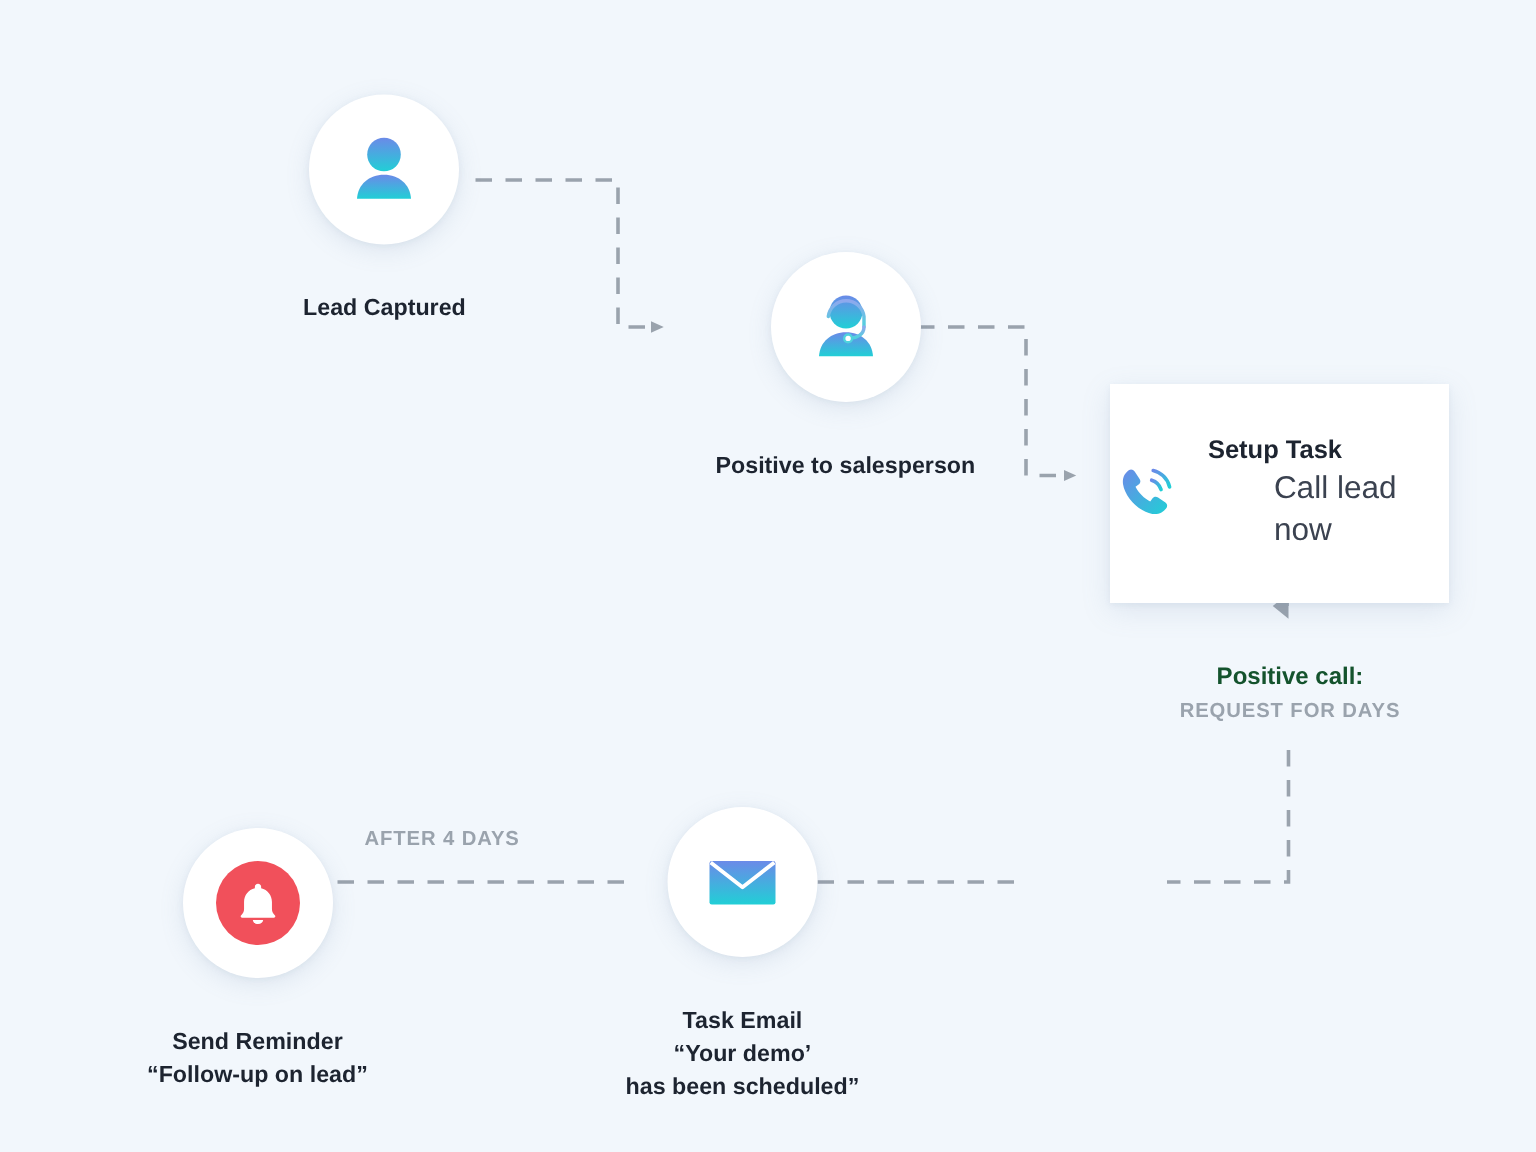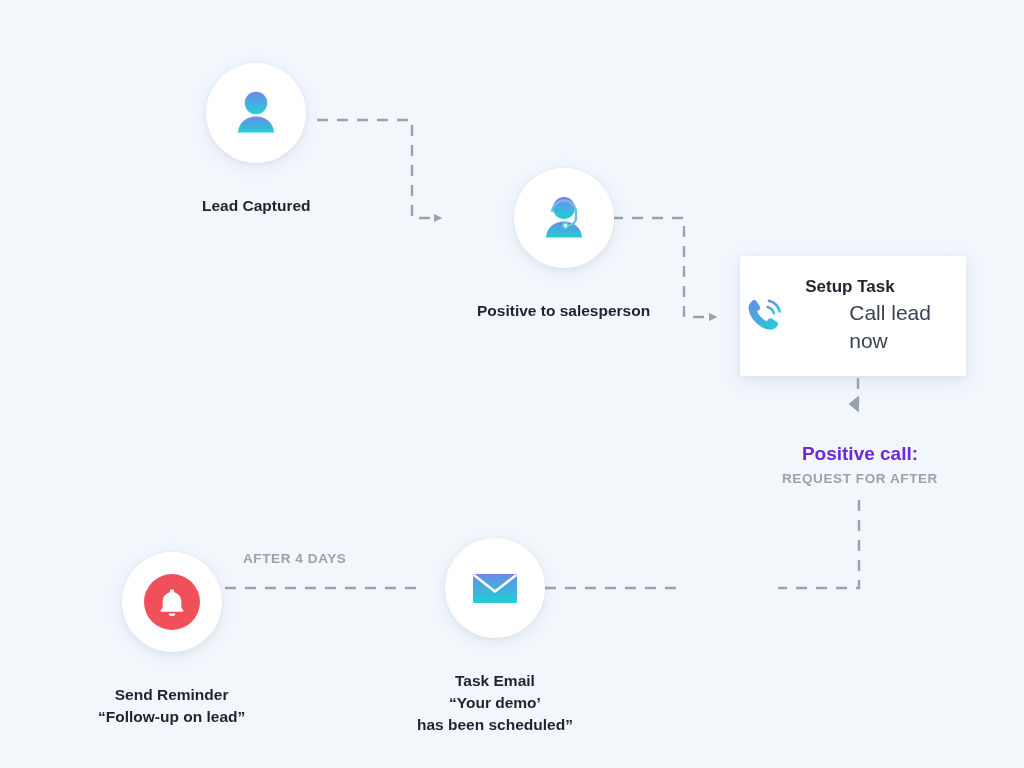--- a/index.html
+++ b/index.html
@@ -52,21 +52,21 @@
     color: #1d2430;
     line-height: 1.42;
     white-space: pre-line;
   }
   
   .task-card {
     position: absolute;
     left: 740px;
     top: 256px;
     width: 226px;
-    height: 120px;
+    height: 146px;
     background: #ffffff;
     box-shadow: 0 5px 18px rgba(120,145,175,0.17),
                 0 1px 4px rgba(120,145,175,0.10);
     display: flex;
     align-items: center;
     box-sizing: border-box;
   }
   .task-card .task-text {
     margin-left: 18px;
   }
@@ -84,23 +84,23 @@
   }
   
   .branch-label {
     position: absolute;
     left: 735px;
     top: 440px;
     width: 250px;
     text-align: center;
   }
   .branch-primary {
-    font-size: 19px;
-    font-weight: bold;
-    color: #6d28d9;
+    font-size: 16px;
+    font-weight: bold;
+    color: #14532d;
     line-height: 1.5;
   }
   .branch-secondary {
     font-size: 13.5px;
     font-weight: bold;
     color: #9aa3ad;
     letter-spacing: 0.6px;
     line-height: 1.5;
   }
   .edge-label {
@@ -204,21 +204,21 @@
       <path d="M29.4,15.6 C32.6,16.6 35,19 36,22.2" fill="none" stroke="url(#g-phone)" stroke-width="2.6" stroke-linecap="round"></path>
     </svg>
     <div class="task-text">
       <div class="task-title">Setup Task</div>
       <div class="task-sub">Call lead now</div>
     </div>
   </div>
 
   <div class="branch-label">
     <div class="branch-primary">Positive call:</div>
-    <div class="branch-secondary">REQUEST FOR AFTER</div>
+    <div class="branch-secondary">REQUEST FOR DAYS</div>
   </div>
 
   <div class="edge-label" style="left:243px; top:551px;">AFTER 4 DAYS</div>
 
 
   <div class="node" style="left:417px; top:538px;">
     <div class="bubble">
       <svg width="52" height="42" viewBox="0 0 52 42">
         <defs>
           <linearGradient id="g-mail" x1="0" y1="0" x2="0" y2="1">

